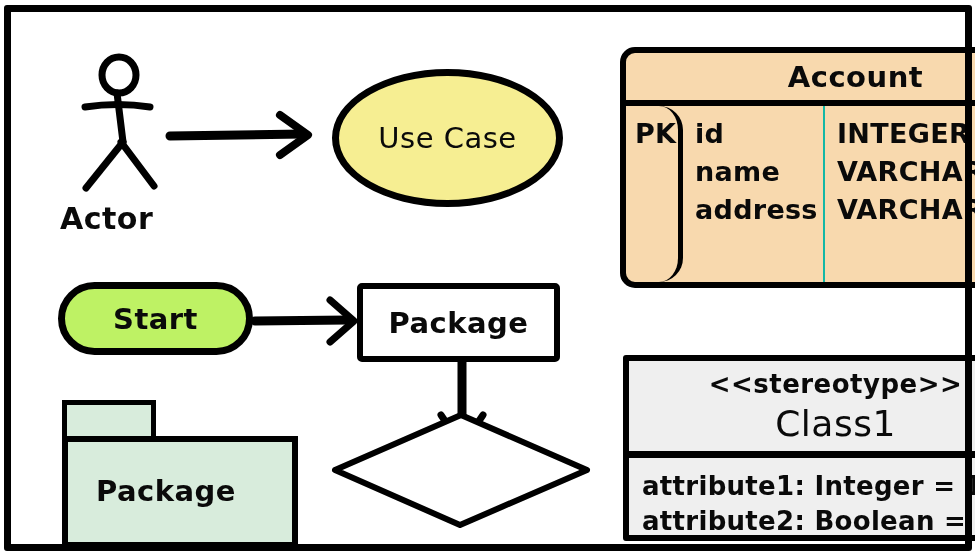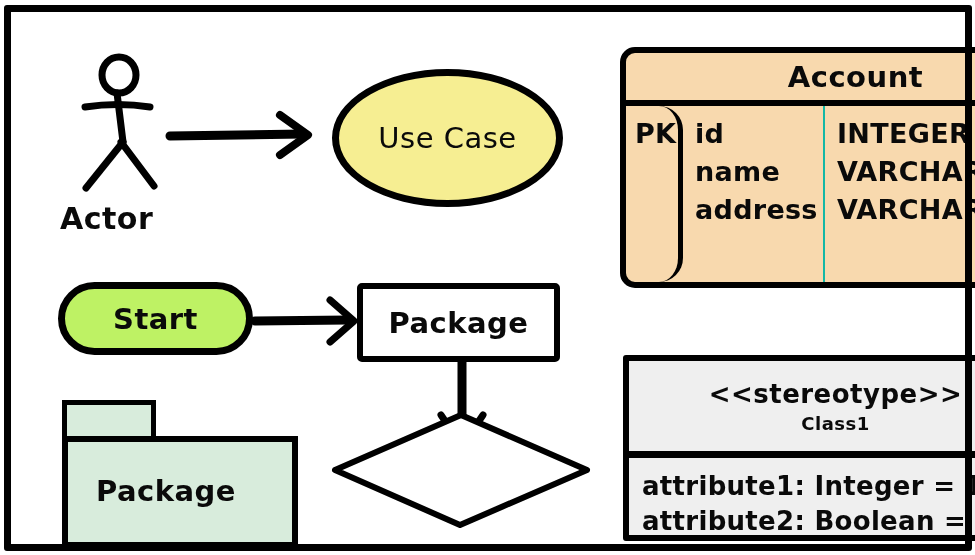--- a/index.html
+++ b/index.html
@@ -84,21 +84,21 @@
     position:absolute;left:623px;top:355px;width:425px;height:186px;
     background:#efefef;border:6px solid #000;border-radius:3px;
     box-sizing:border-box;z-index:5;
   }
   .classbox-header{
     height:90px;border-bottom:7px solid #000;
     display:flex;flex-direction:column;align-items:center;justify-content:center;
     gap:4px;
   }
   .class-stereotype{font-size:26px;font-weight:600;letter-spacing:.5px;white-space:nowrap;text-align:right;}
-  .class-name{font-size:18px;font-weight:700;letter-spacing:.5px;white-space:nowrap;}
+  .class-name{font-size:36px;font-weight:400;letter-spacing:.5px;white-space:nowrap;}
   .classbox-attrs{padding:11px 0 0 13px;}
   .classbox-attrs div{
     height:35px;line-height:35px;font-size:26px;font-weight:600;
     letter-spacing:.3px;white-space:nowrap;
   }
 </style>
 </head>
 <body>
 
 <div id="canvas">

